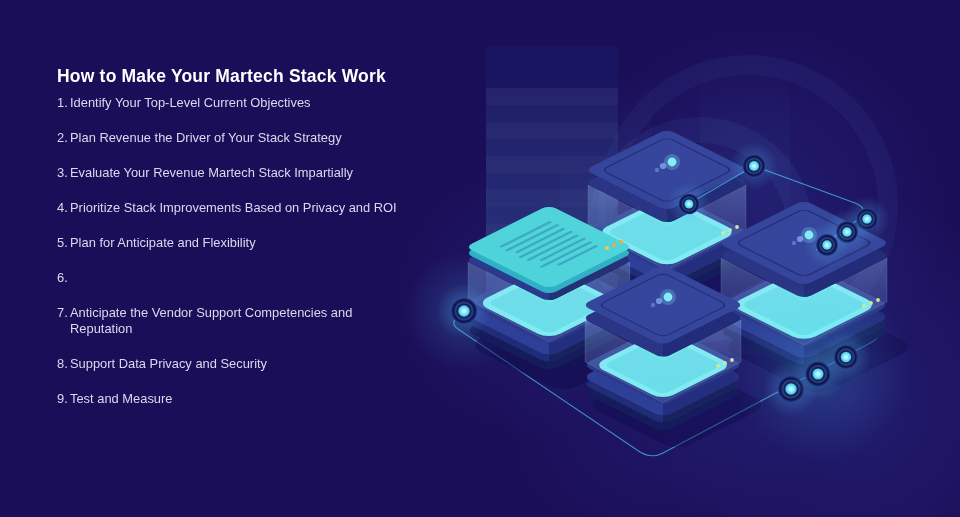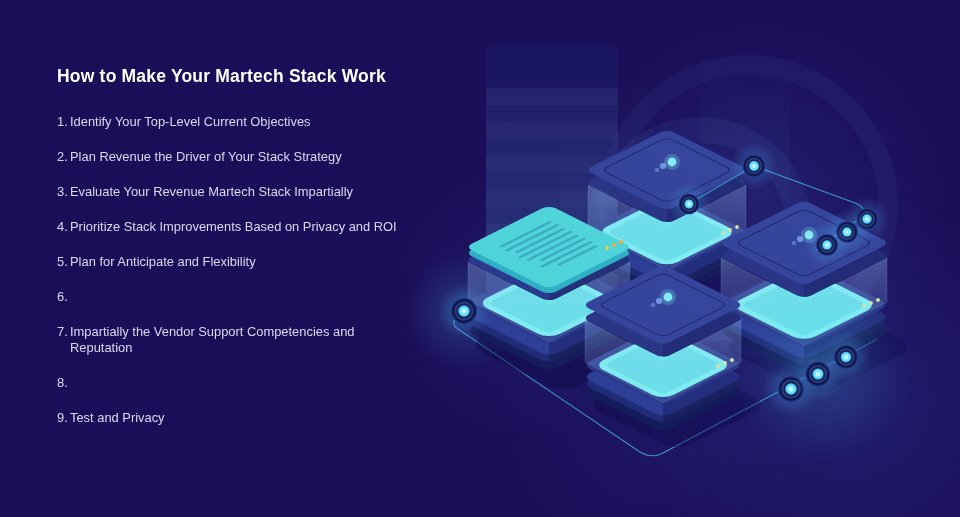--- a/index.html
+++ b/index.html
@@ -5,21 +5,21 @@
   html,body{margin:0;padding:0;background:#1b0e58;}
   .stage{
     position:relative;width:960px;height:517px;overflow:hidden;
     background:#1b0e58;
     font-family:"Liberation Sans", sans-serif;
   }
   .content{
     position:absolute;left:57px;top:66px;width:360px;z-index:3;
   }
   .title{
-    margin:0 0 27px 0;
+    margin:0 0 8px 0;
     font-size:17.5px;font-weight:700;color:#ffffff;letter-spacing:.2px;
   }
   .steps{display:block;}
   .item{
     display:flex;align-items:flex-start;
     margin-bottom:19px;
     font-size:12.9px;line-height:16px;color:#dbd9f0;font-weight:400;
   }
   .item .num{flex:0 0 13px;width:13px;}
   .item .txt{max-width:332px;}
@@ -301,25 +301,26 @@
         </div>
         <div class="item">
           <span class="num">5.</span>
           <span class="txt">Plan for Anticipate and Flexibility</span>
         </div>
         <div class="item">
           <span class="num">6.</span>
         </div>
         <div class="item">
           <span class="num">7.</span>
-          <span class="txt">Impartially the Vendor Support Competencies and Reputation</span>
+          <span class="txt">Anticipate the Vendor Support Competencies and Reputation</span>
         </div>
         <div class="item">
           <span class="num">8.</span>
+          <span class="txt">Support Data Privacy and Security</span>
         </div>
         <div class="item">
           <span class="num">9.</span>
-          <span class="txt">Test and Privacy</span>
+          <span class="txt">Test and Measure</span>
         </div>
       </div>
   </div>
 
 </div>
 
 </body></html>

